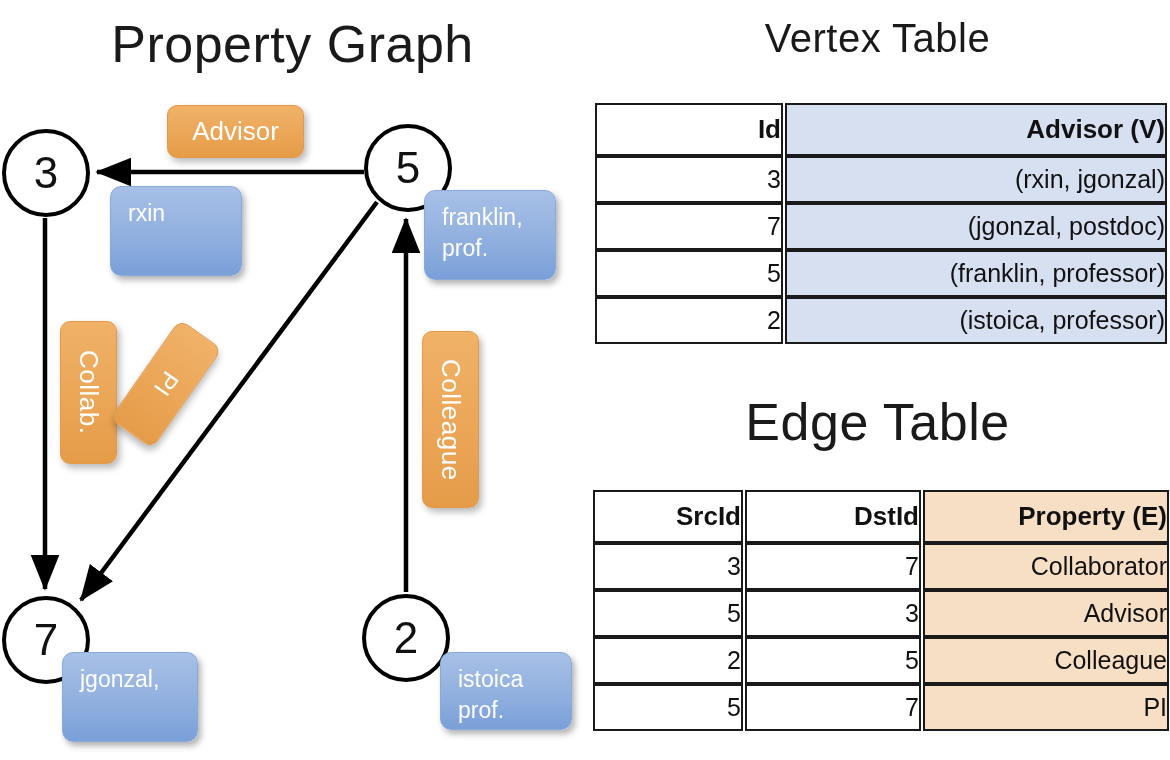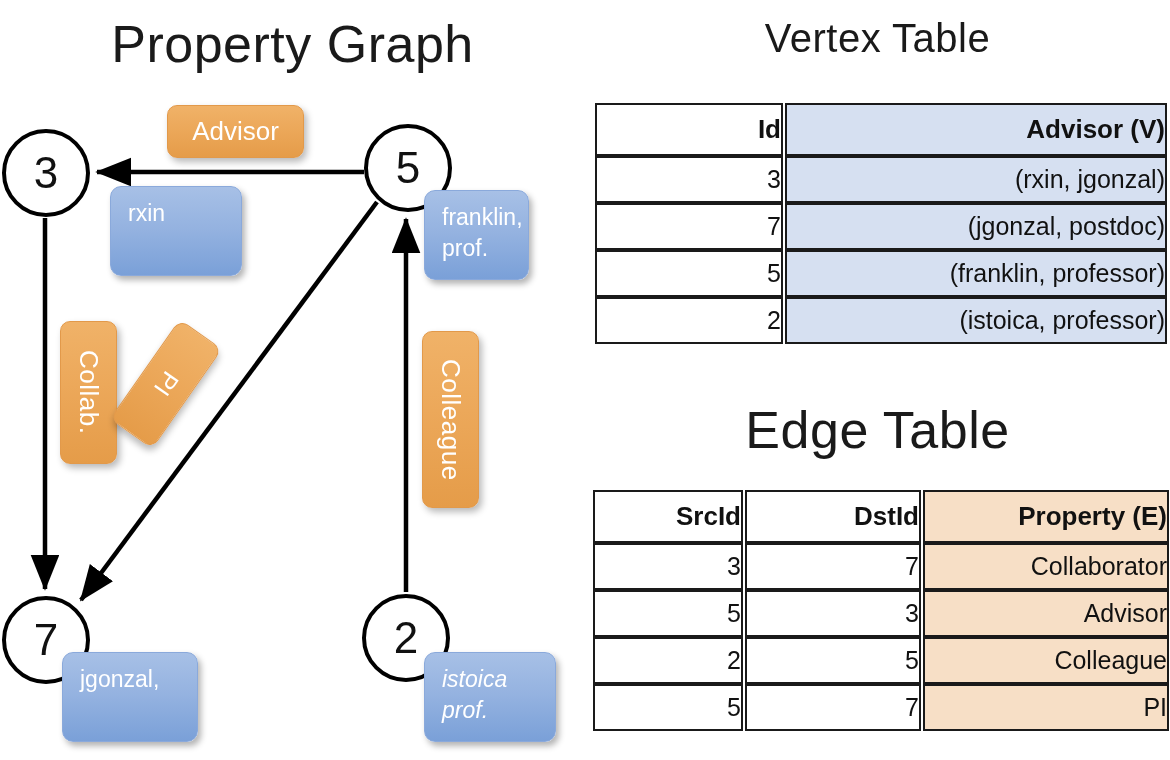--- a/index.html
+++ b/index.html
@@ -28,21 +28,21 @@
   }
   #title-property-graph {
     left: 0; top: 14px; width: 585px;
     font-size: 52px;
   }
   #title-vertex-table {
     left: 585px; top: 16px; width: 585px;
     font-size: 40px;
   }
   #title-edge-table {
-    left: 585px; top: 400px; width: 585px;
+    left: 585px; top: 392px; width: 585px;
     font-size: 52px;
     text-align: center;
   }
 
   
   #graph-panel {
     position: absolute;
     left: 0; top: 0;
     width: 585px; height: 760px;
   }
@@ -81,23 +81,23 @@
     box-shadow: 3px 4px 6px rgba(0,0,0,0.30);
     color: #ffffff;
     font-size: 23px;
     font-weight: 300;
     line-height: 1.35;
     padding: 11px 0 11px 17px;
     box-sizing: border-box;
     z-index: 5;
   }
   #vprop-3 { left: 62px;  top: 186px; width: 132px; height: 90px; margin-left: 48px; }
-  #vprop-5 { left: 424px; top: 190px; width: 105px; height: 90px; }
+  #vprop-5 { left: 424px; top: 190px; width: 132px; height: 90px; }
   #vprop-7 { left: 62px;  top: 652px; width: 136px; height: 90px; }
-  #vprop-2 { left: 424px; top: 652px; width: 132px; height: 90px; font-style: italic; }
+  #vprop-2 { left: 440px; top: 652px; width: 132px; height: 78px; }
   .vprop .l2 { display: block; }
 
   
   .elabel {
     position: absolute;
     border-radius: 10px;
     background: linear-gradient(to bottom, #f0b268 0%, #eca85a 45%, #e59c49 100%);
     border: 1px solid #e2994a;
     box-shadow: 3px 4px 7px rgba(0,0,0,0.28);
     color: #ffffff;

